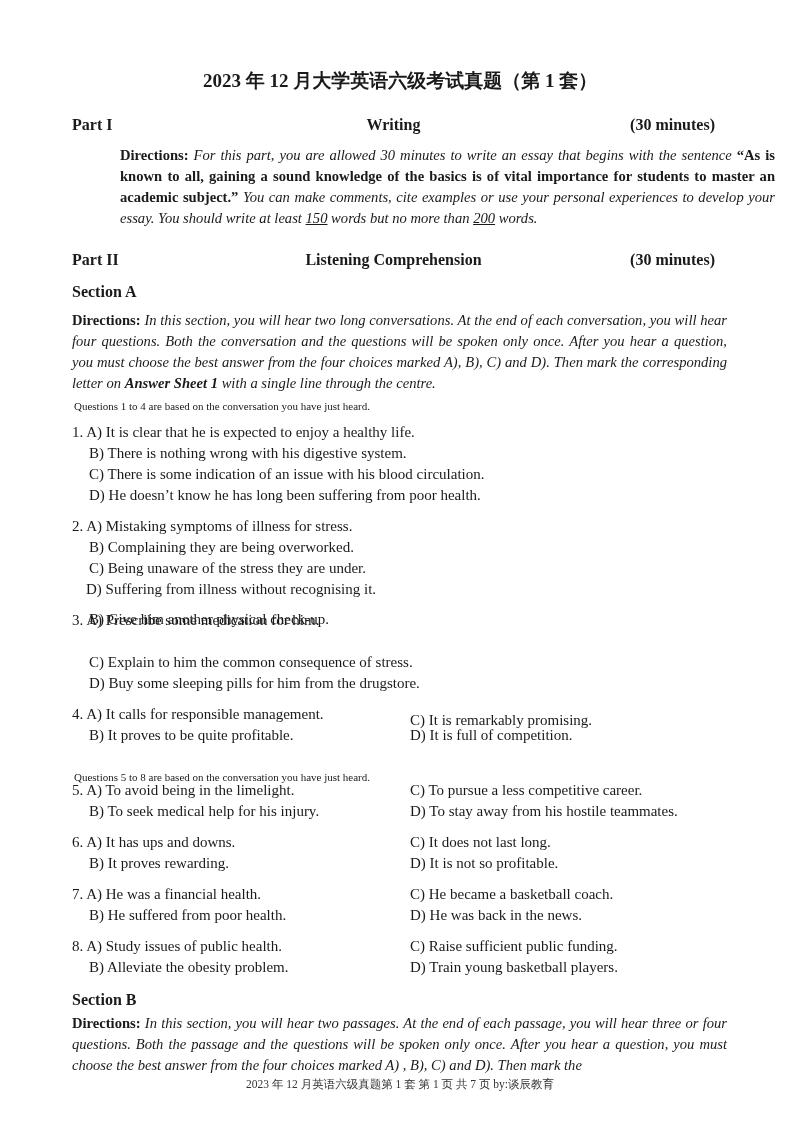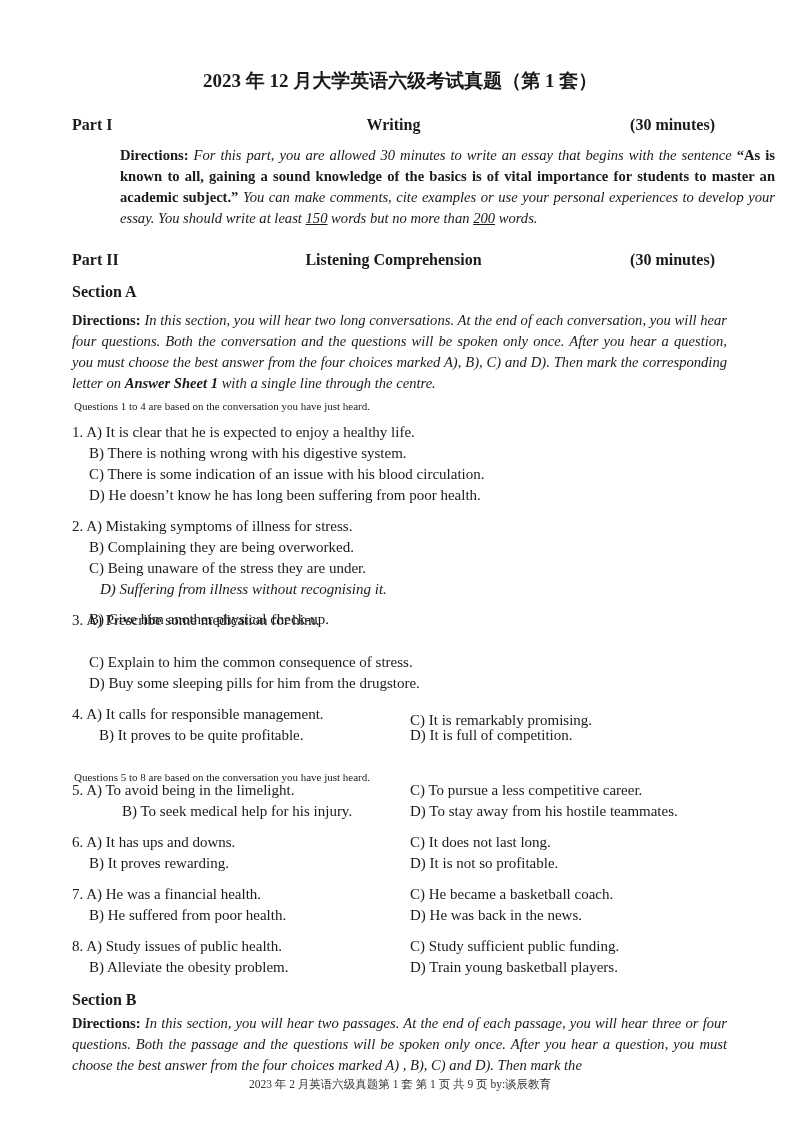--- a/index.html
+++ b/index.html
@@ -67,67 +67,67 @@
   </div>
   <div class="opt" style="left:89px; top:445px;">B) There is nothing wrong with his digestive system.</div>
   <div class="opt" style="left:89px; top:466px;">C) There is some indication of an issue with his blood circulation.</div>
   <div class="opt" style="left:89px; top:487px;">D) He doesn’t know he has long been suffering from poor health.</div>
 
   <div class="opt" style="left:72px; top:518px;">
     <span>2.</span> <span>A) Mistaking symptoms of illness for stress.</span>
   </div>
   <div class="opt" style="left:89px; top:539px;">B) Complaining they are being overworked.</div>
   <div class="opt" style="left:89px; top:560px;">C) Being unaware of the stress they are under.</div>
-  <div class="opt" style="left:100px; top:581px;font-style:italic;">D) Suffering from illness without recognising it.</div>
+  <div class="opt" style="left:86px; top:581px;">D) Suffering from illness without recognising it.</div>
 
   <div class="opt" style="left:72px; top:612px;">
     <span>3.</span> <span>A) Prescribe some medication for him.</span>
   </div>
   <div class="opt" style="left:89px; top:611px;">B) Give him another physical check-up.</div>
   <div class="opt" style="left:89px; top:654px;font-family:Liberation Serif, serif;">C) Explain to him the common consequence of stress.</div>
   <div class="opt" style="left:89px; top:675px;">D) Buy some sleeping pills for him from the drugstore.</div>
 
   <div class="opt" style="left:72px; top:706px;">
     <span>4.</span> <span>A) It calls for responsible management.</span>
   </div>
   <div class="opt" style="left:410px; top:706px;margin-top:6px;">C) It is remarkably promising.</div>
-  <div class="opt" style="left:99px; top:727px;">B) It proves to be quite profitable.</div>
+  <div class="opt" style="left:89px; top:727px;">B) It proves to be quite profitable.</div>
   <div class="opt" style="left:410px; top:727px;">D) It is full of competition.</div>
 
   <div class="qhead" style="top:758px;margin-top:13px;">Questions 5 to 8 are based on the conversation you have just heard.</div>
 
   <div class="opt" style="left:72px; top:782px;">
     <span>5.</span> <span>A) To avoid being in the limelight.</span>
   </div>
   <div class="opt" style="left:410px; top:782px;">C) To pursue a less competitive career.</div>
-  <div class="opt" style="left:89px; top:803px;margin-left:33px;">B) To seek medical help for his injury.</div>
+  <div class="opt" style="left:89px; top:803px;">B) To seek medical help for his injury.</div>
   <div class="opt" style="left:410px; top:803px;">D) To stay away from his hostile teammates.</div>
 
   <div class="opt" style="left:72px; top:834px;">
     <span>6.</span> <span>A) It has ups and downs.</span>
   </div>
   <div class="opt" style="left:410px; top:834px;">C) It does not last long.</div>
   <div class="opt" style="left:89px; top:855px;font-family:Liberation Serif, serif;">B) It proves rewarding.</div>
   <div class="opt" style="left:410px; top:855px;">D) It is not so profitable.</div>
 
   <div class="opt" style="left:72px; top:886px;">
     <span>7.</span> <span>A) He was a financial health.</span>
   </div>
   <div class="opt" style="left:410px; top:886px;">C) He became a basketball coach.</div>
   <div class="opt" style="left:89px; top:907px;">B) He suffered from poor health.</div>
   <div class="opt" style="left:410px; top:907px;">D) He was back in the news.</div>
 
   <div class="opt" style="left:72px; top:938px;">
     <span>8.</span> <span>A) Study issues of public health.</span>
   </div>
-  <div class="opt" style="left:410px; top:938px;">C) Study sufficient public funding.</div>
+  <div class="opt" style="left:410px; top:938px;">C) Raise sufficient public funding.</div>
   <div class="opt" style="left:89px; top:959px;">B) Alleviate the obesity problem.</div>
   <div class="opt" style="left:410px; top:959px;">D) Train young basketball players.</div>
 
   <div class="sec" style="top:991px;">Section B</div>
 
   <div class="para" style="top:1013px;">
     <b>Directions:</b>
     <i>In this section, you will hear two passages. At the end of each passage, you will hear three or four questions. Both the passage and the questions will be spoken only once. After you hear a question, you must choose the best answer from the four choices marked A) , B), C) and D). Then mark the</i>
   </div>
 
-  <div class="footer">2023 年 2 月英语六级真题第 1 套  第  1  页  共  9  页  by:谈辰教育</div>
+  <div class="footer">2023 年 12 月英语六级真题第 1 套  第  1  页  共  7  页  by:谈辰教育</div>
 </div>
 
 </body></html>

